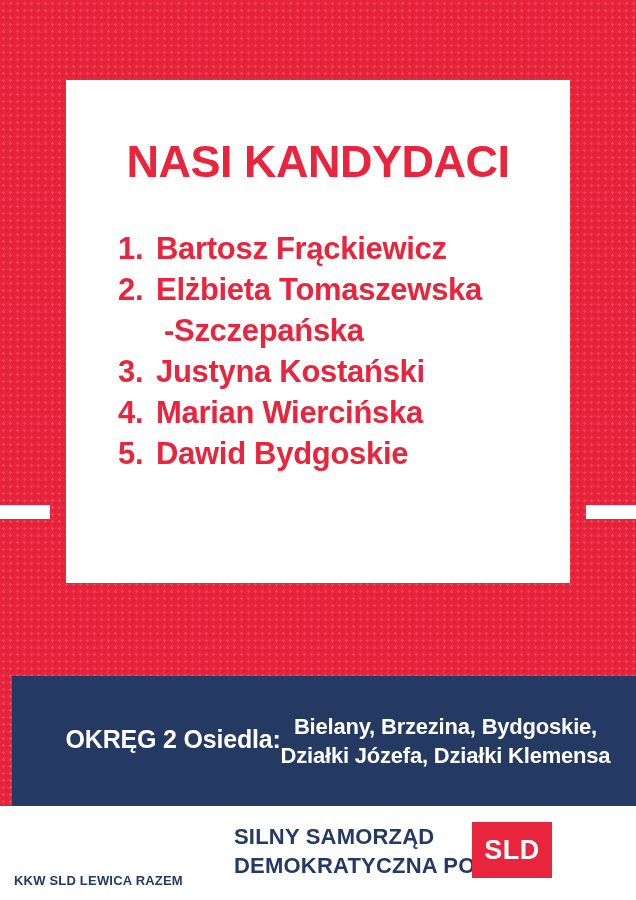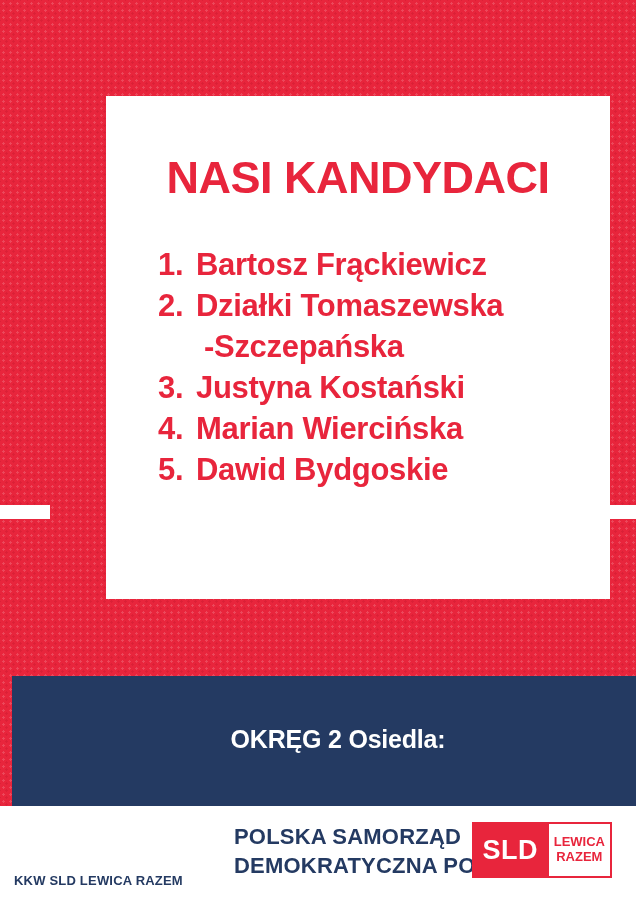--- a/index.html
+++ b/index.html
@@ -41,26 +41,25 @@
     background: #ffffff;
     top: 505px;
     z-index: 3;
   }
   .notch.left { left: 0; width: 50px; }
   .notch.right { right: 0; width: 50px; }
 
   .card {
     position: absolute;
     left: 66px;
-    top: 96px;
+    top: 80px;
     width: 504px;
     height: 503px;
     background: #ffffff;
     z-index: 4;
-    margin-left: 40px;
   }
 
   .card-inner {
     padding: 40px 30px 0 30px;
     box-sizing: border-box;
   }
 
   .title {
     color: #e8253c;
     font-size: 45px;
@@ -205,21 +204,21 @@
       <ul class="list">
         <li>
           <span class="num">1.</span>
           <span class="nm">
             <span>Bartosz Frąckiewicz</span>
           </span>
         </li>
         <li>
           <span class="num">2.</span>
           <span class="nm">
-            <span>Działki Tomaszewska</span>
+            <span>Elżbieta Tomaszewska</span>
             <span class="cont">-Szczepańska</span>
           </span>
         </li>
         <li>
           <span class="num">3.</span>
           <span class="nm">
             <span>Justyna Kostański</span>
           </span>
         </li>
         <li>
@@ -233,32 +232,32 @@
           <span class="nm">
             <span>Dawid Bydgoskie</span>
           </span>
         </li>
       </ul>
     </div>
   </div>
 
   <div class="band">
     <div class="okreg">OKRĘG 2 Osiedla:</div>
+    <div class="areas">
+      <span>Bielany, Brzezina, Bydgoskie,</span><br>
+      <span>Działki Józefa, Działki Klemensa</span>
+    </div>
   </div>
 
   <div class="footer">
     <div class="slogan">
-      <div>POLSKA SAMORZĄD</div>
+      <div>SILNY SAMORZĄD</div>
       <div>DEMOKRATYCZNA POLSKA</div>
     </div>
 
     <div class="logo">
       <div class="sld">SLD</div>
-      <div class="razem">
-        <span>LEWICA</span>
-        <span>RAZEM</span>
-      </div>
     </div>
 
     <div class="committee">KKW SLD LEWICA RAZEM</div>
   </div>
 
 </div>
 
 </body></html>

